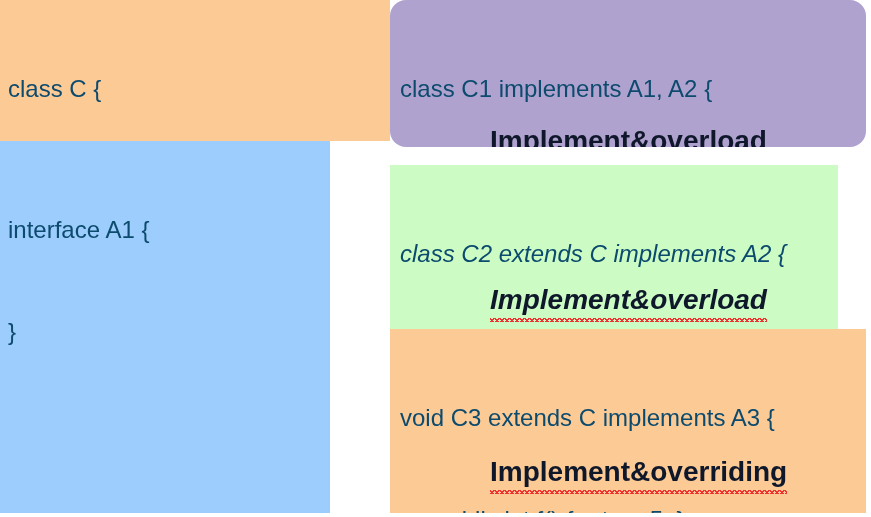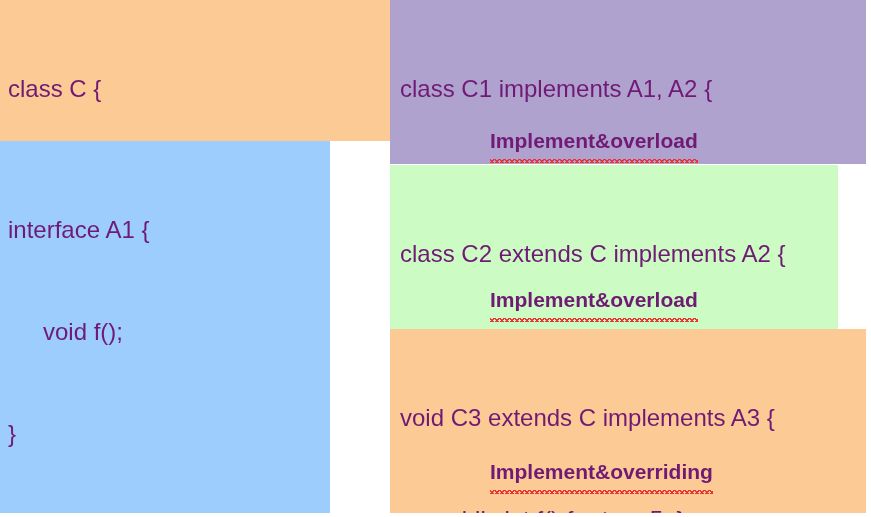--- a/index.html
+++ b/index.html
@@ -23,31 +23,31 @@
 
   
   .panel {
     position: absolute;
     box-sizing: border-box;
     overflow: hidden;
   }
 
   .panel-c        { left: 0;   top: 0;   width: 390px; height: 141px; background: #fbca95; }
   .panel-ifaces   { left: 0;   top: 141px; width: 330px; height: 372px; background: #9ccdfc; }
-  .panel-c1       { left: 390px; top: 0;   width: 476px; height: 164px; background: #b0a2ce; }
-  .panel-c2       { left: 390px; top: 165px; width: 448px; height: 164px; background: #ccfcc4; }
+  .panel-c1       { left: 390px; top: 0;   width: 476px; height: 147px; background: #b0a2ce; border-radius: 16px; }
+  .panel-c2       { left: 390px; top: 165px; width: 448px; height: 164px; background: #ccfcc4; font-style: italic; }
   .panel-c3       { left: 390px; top: 329px; width: 476px; height: 184px; background: #fbca95; }
 
   
   .code {
     position: absolute;
     left: 8px;
     top: 4px;
     right: 4px;
-    color: #701a75;
+    color: #0c4a6e;
     font-size: 24px;
     line-height: 34px;
     letter-spacing: 0px;
     white-space: pre;
   }
   .panel-c1 .code,
   .panel-c2 .code,
   .panel-c3 .code { left: 10px; }
 
   .code .ln { display: block; }
@@ -68,23 +68,23 @@
     background-image:
       linear-gradient(45deg, transparent 40%, #e33 40%, #e33 60%, transparent 60%),
       linear-gradient(-45deg, transparent 40%, #e33 40%, #e33 60%, transparent 60%);
     background-size: 4px 4px;
     background-repeat: repeat-x;
   }
 
   
   .annot {
     position: absolute;
-    color: #701a75;
+    color: #0f172a;
     font-weight: bold;
-    font-size: 21px;
+    font-size: 28px;
     line-height: 34px;
     white-space: pre;
     text-decoration: underline;
     text-underline-offset: 2px;
   }
   .annot .wrap {
     position: relative;
     display: inline-block;
   }
   .annot .wrap::after {
@@ -114,21 +114,20 @@
     <div class="code">
       <span class="ln"><span>class C {</span></span>
       
       
     </div>
   </div>
 
   <div class="panel panel-ifaces">
     <div class="code">
       <span class="ln"><span>interface A1 {</span></span>
-      <span class="ln"><span class="ind"></span><span>void f();</span></span>
       <span class="ln"><span>}</span></span>
       
       
       
       
       
       
     </div>
   </div>
 

